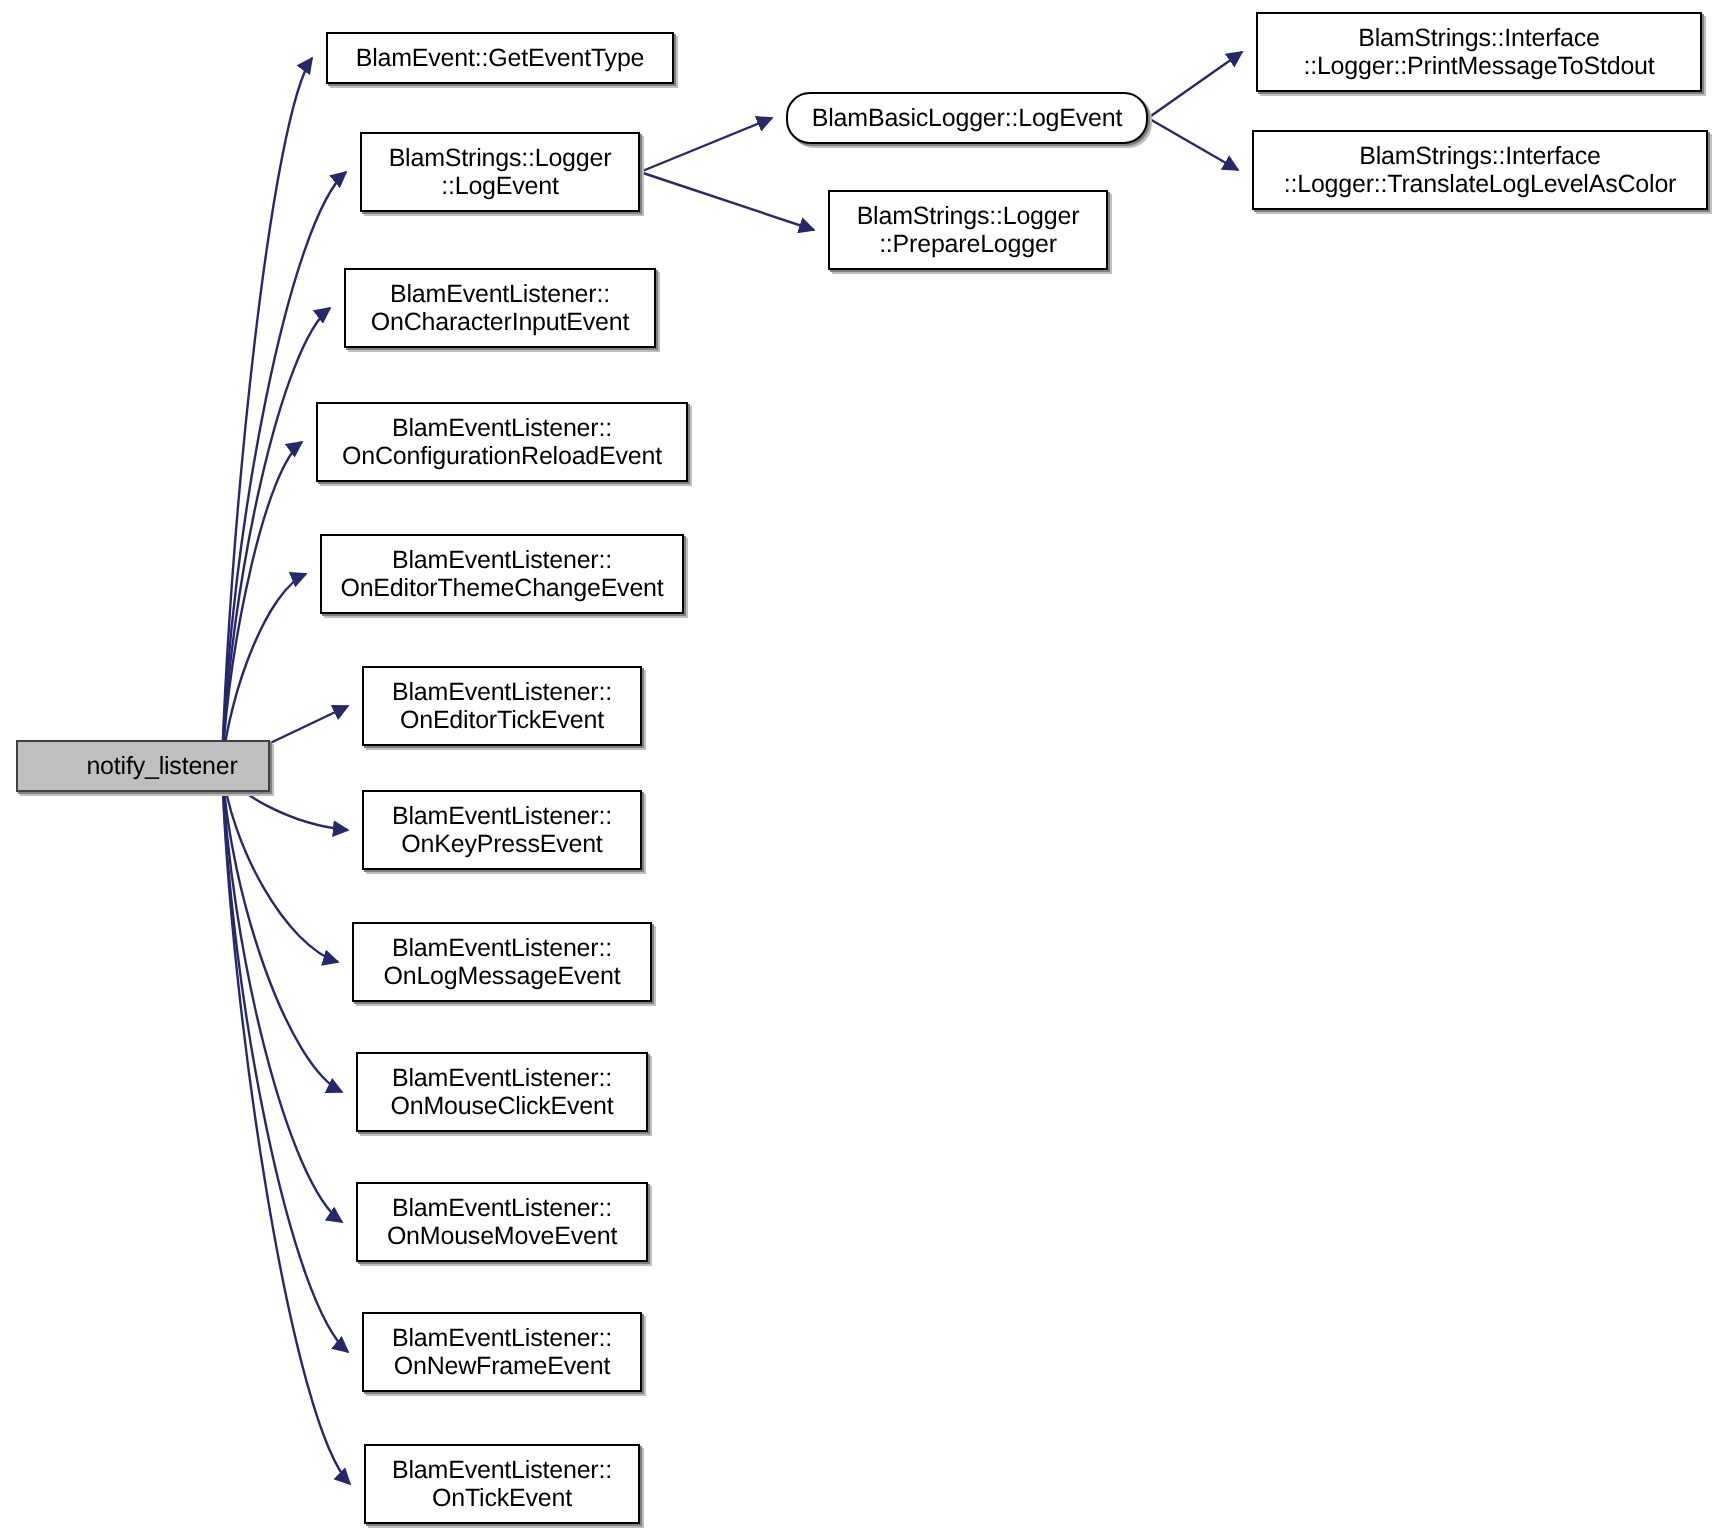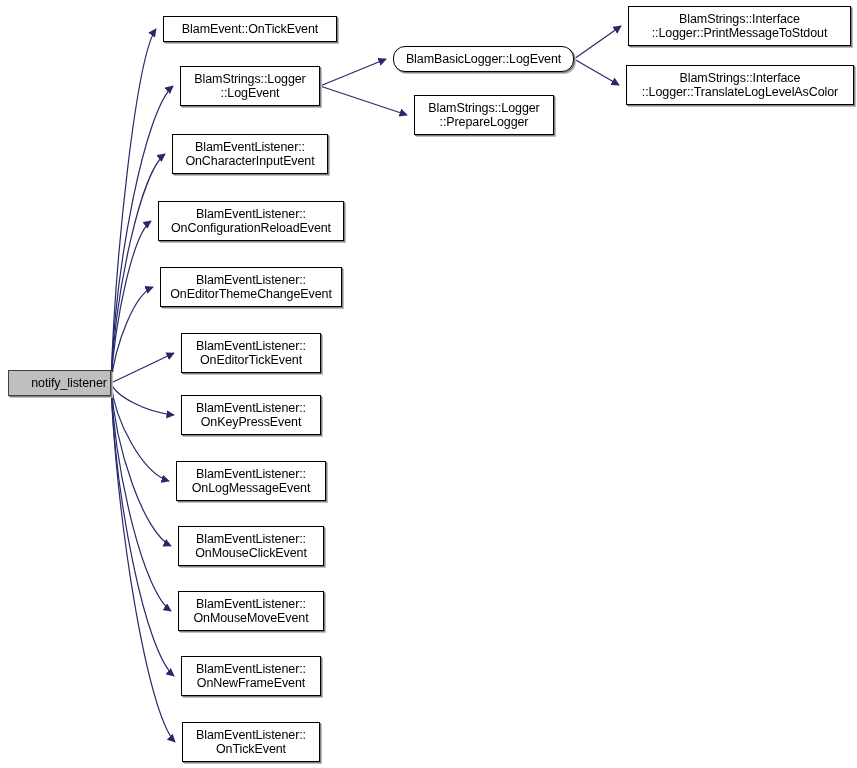--- a/index.html
+++ b/index.html
@@ -76,22 +76,22 @@
         <path d="M 111 383 C 115 473.972, 144 592.76, 171 611" fill="none" stroke="#27286b" stroke-width="1.2" marker-end="url(#arrowhead)"></path>
         <path d="M 111 383 C 115 499.907, 145.65 652.56, 174 676" fill="none" stroke="#27286b" stroke-width="1.2" marker-end="url(#arrowhead)"></path>
         <path d="M 111 383 C 115 506.5, 146.2 713.28, 175 742" fill="none" stroke="#27286b" stroke-width="1.2" marker-end="url(#arrowhead)"></path>
         <path d="M 320 86 L 386 59" fill="none" stroke="#27286b" stroke-width="1.2" marker-end="url(#arrowhead)"></path>
         <path d="M 320 86 L 407 115" fill="none" stroke="#27286b" stroke-width="1.2" marker-end="url(#arrowhead)"></path>
         <path d="M 574 59 L 621 26" fill="none" stroke="#27286b" stroke-width="1.2" marker-end="url(#arrowhead)"></path>
         <path d="M 574 59 L 619 85" fill="none" stroke="#27286b" stroke-width="1.2" marker-end="url(#arrowhead)"></path>
       </g>
   </svg>
   <div id="node-group">
-      <div class="node highlight" style="left: 8px; top: 370px; width: 103px; height: 26px; padding-left: 22px;"><span class="node-label">notify_listener</span></div>
-      <div class="node" style="left: 163px; top: 16px; width: 174px; height: 26px;"><span class="node-label">BlamEvent::OnTickEvent</span></div>
+      <div class="node highlight" style="left: 8px; top: 370px; width: 127px; height: 26px; padding-left: 22px;"><span class="node-label">notify_listener</span></div>
+      <div class="node" style="left: 163px; top: 16px; width: 174px; height: 26px;"><span class="node-label">BlamEvent::GetEventType</span></div>
       <div class="node" style="left: 180px; top: 66px; width: 140px; height: 40px;"><span class="node-label">BlamStrings::Logger
 ::LogEvent</span></div>
       <div class="node" style="left: 172px; top: 134px; width: 156px; height: 40px;"><span class="node-label">BlamEventListener::
 OnCharacterInputEvent</span></div>
       <div class="node" style="left: 158px; top: 201px; width: 186px; height: 40px;"><span class="node-label">BlamEventListener::
 OnConfigurationReloadEvent</span></div>
       <div class="node" style="left: 160px; top: 267px; width: 182px; height: 40px;"><span class="node-label">BlamEventListener::
 OnEditorThemeChangeEvent</span></div>
       <div class="node" style="left: 181px; top: 333px; width: 140px; height: 40px;"><span class="node-label">BlamEventListener::
 OnEditorTickEvent</span></div>

